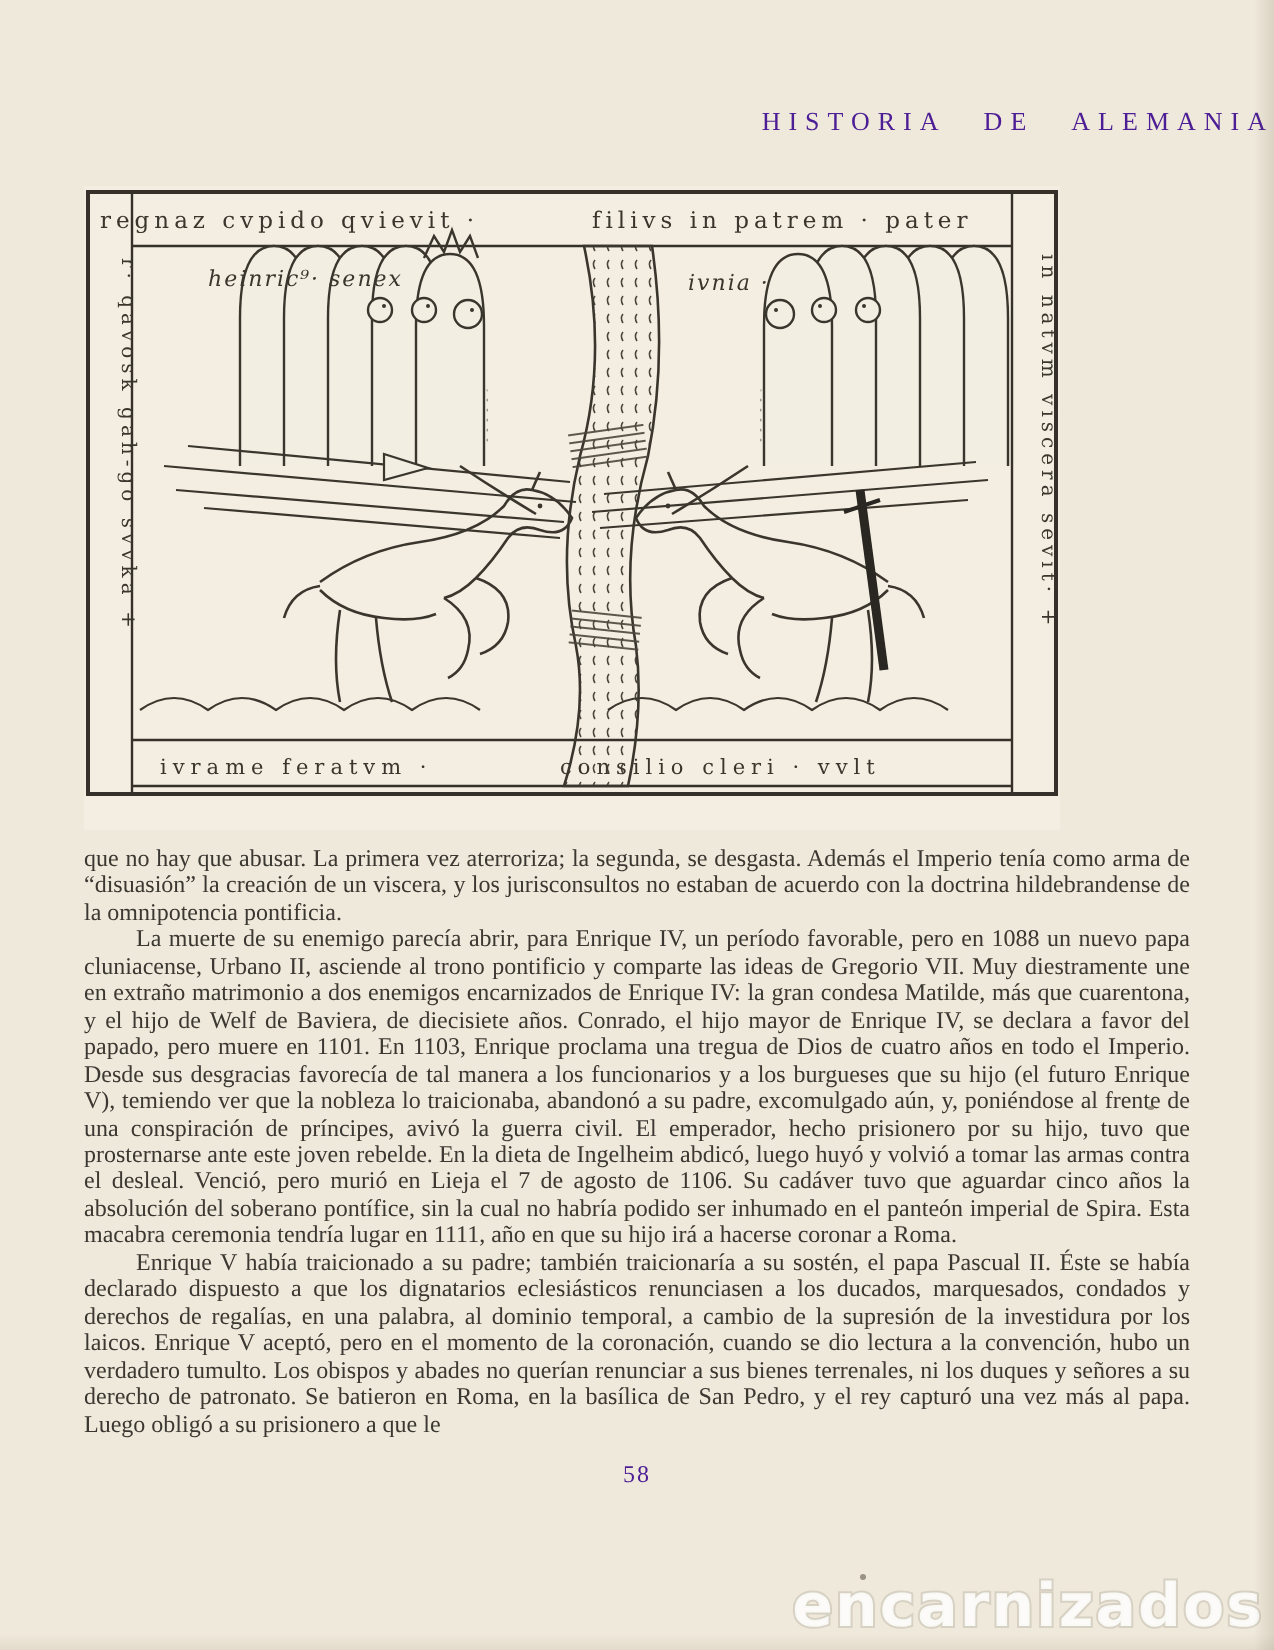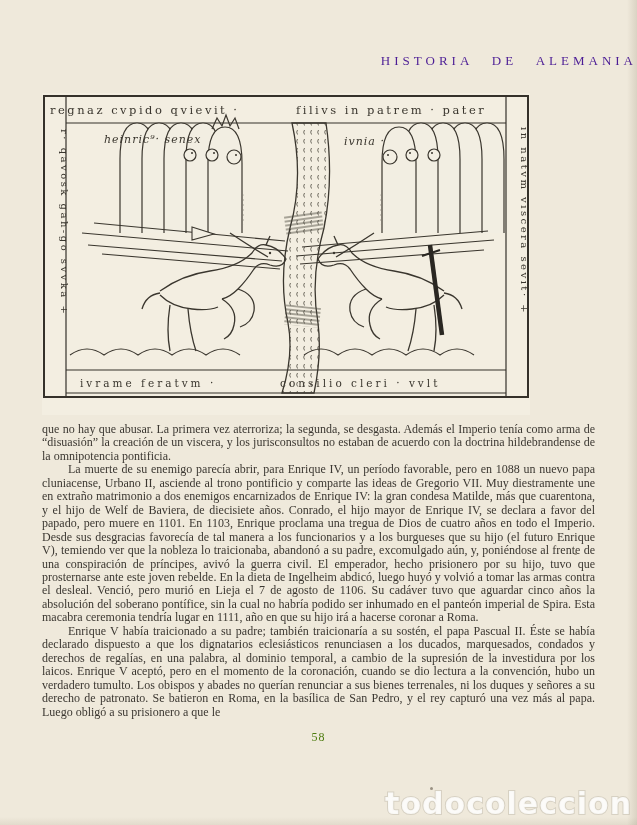--- a/index.html
+++ b/index.html
@@ -14,21 +14,21 @@
     color:#4c1d95;}
 
   .figure{margin:24px 0 0 42px;width:488px;height:322px;text-decoration:underline;}
   .figure svg{display:block;}
 
   .body-text{margin:8px 42px 0 42px;font-size:12px;line-height:13.45px;text-align:justify;
     color:#3b3731;}
   .body-text p{margin:0;}
   .body-text p.indent{text-indent:26px;}
 
-  .page-number{text-align:center;margin-top:11px;font-size:12px;color:#4d7c0f;letter-spacing:1px;}
+  .page-number{text-align:center;margin-top:11px;font-size:12px;color:#4c1d95;letter-spacing:1px;}
 
   .watermark{position:absolute;right:5px;bottom:4px;
     font-family:"DejaVu Sans",sans-serif;font-weight:bold;font-size:30px;letter-spacing:1px;
     color:rgba(255,255,255,0.88);-webkit-text-stroke:2px #d6d0c2;paint-order:stroke fill;
     opacity:0.95;user-select:none;}
 
   .speck{position:absolute;background:#9a9283;border-radius:50%;}
   .speck.s1{left:574px;top:553px;width:3px;height:2px;}
   .speck.s2{left:430px;top:787px;width:3px;height:3px;}
 </style>
@@ -177,15 +177,15 @@
     <p>que no hay que abusar. La primera vez aterroriza; la segunda, se desgasta. Además el Imperio tenía como arma de “disuasión” la creación de un viscera, y los jurisconsultos no estaban de acuerdo con la doctrina hildebrandense de la omnipotencia pontificia.</p>
     <p class="indent">La muerte de su enemigo parecía abrir, para Enrique IV, un período favorable, pero en 1088 un nuevo papa cluniacense, Urbano II, asciende al trono pontificio y comparte las ideas de Gregorio VII. Muy diestramente une en extraño matrimonio a dos enemigos encarnizados de Enrique IV: la gran condesa Matilde, más que cuarentona, y el hijo de Welf de Baviera, de diecisiete años. Conrado, el hijo mayor de Enrique IV, se declara a favor del papado, pero muere en 1101. En 1103, Enrique proclama una tregua de Dios de cuatro años en todo el Imperio. Desde sus desgracias favorecía de tal manera a los funcionarios y a los burgueses que su hijo (el futuro Enrique V), temiendo ver que la nobleza lo traicionaba, abandonó a su padre, excomulgado aún, y, poniéndose al frente de una conspiración de príncipes, avivó la guerra civil. El emperador, hecho prisionero por su hijo, tuvo que prosternarse ante este joven rebelde. En la dieta de Ingelheim abdicó, luego huyó y volvió a tomar las armas contra el desleal. Venció, pero murió en Lieja el 7 de agosto de 1106. Su cadáver tuvo que aguardar cinco años la absolución del soberano pontífice, sin la cual no habría podido ser inhumado en el panteón imperial de Spira. Esta macabra ceremonia tendría lugar en 1111, año en que su hijo irá a hacerse coronar a Roma.</p>
     <p class="indent">Enrique V había traicionado a su padre; también traicionaría a su sostén, el papa Pascual II. Éste se había declarado dispuesto a que los dignatarios eclesiásticos renunciasen a los ducados, marquesados, condados y derechos de regalías, en una palabra, al dominio temporal, a cambio de la supresión de la investidura por los laicos. Enrique V aceptó, pero en el momento de la coronación, cuando se dio lectura a la convención, hubo un verdadero tumulto. Los obispos y abades no querían renunciar a sus bienes terrenales, ni los duques y señores a su derecho de patronato. Se batieron en Roma, en la basílica de San Pedro, y el rey capturó una vez más al papa. Luego obligó a su prisionero a que le</p>
   </div>
 
   <div class="page-number">58</div>
 
   <div class="speck s1"></div>
   <div class="speck s2"></div>
 
-  <div class="watermark">todocoleccion</div>
+  <div class="watermark">encarnizados</div>
 
 </div>
 
 </body></html>

